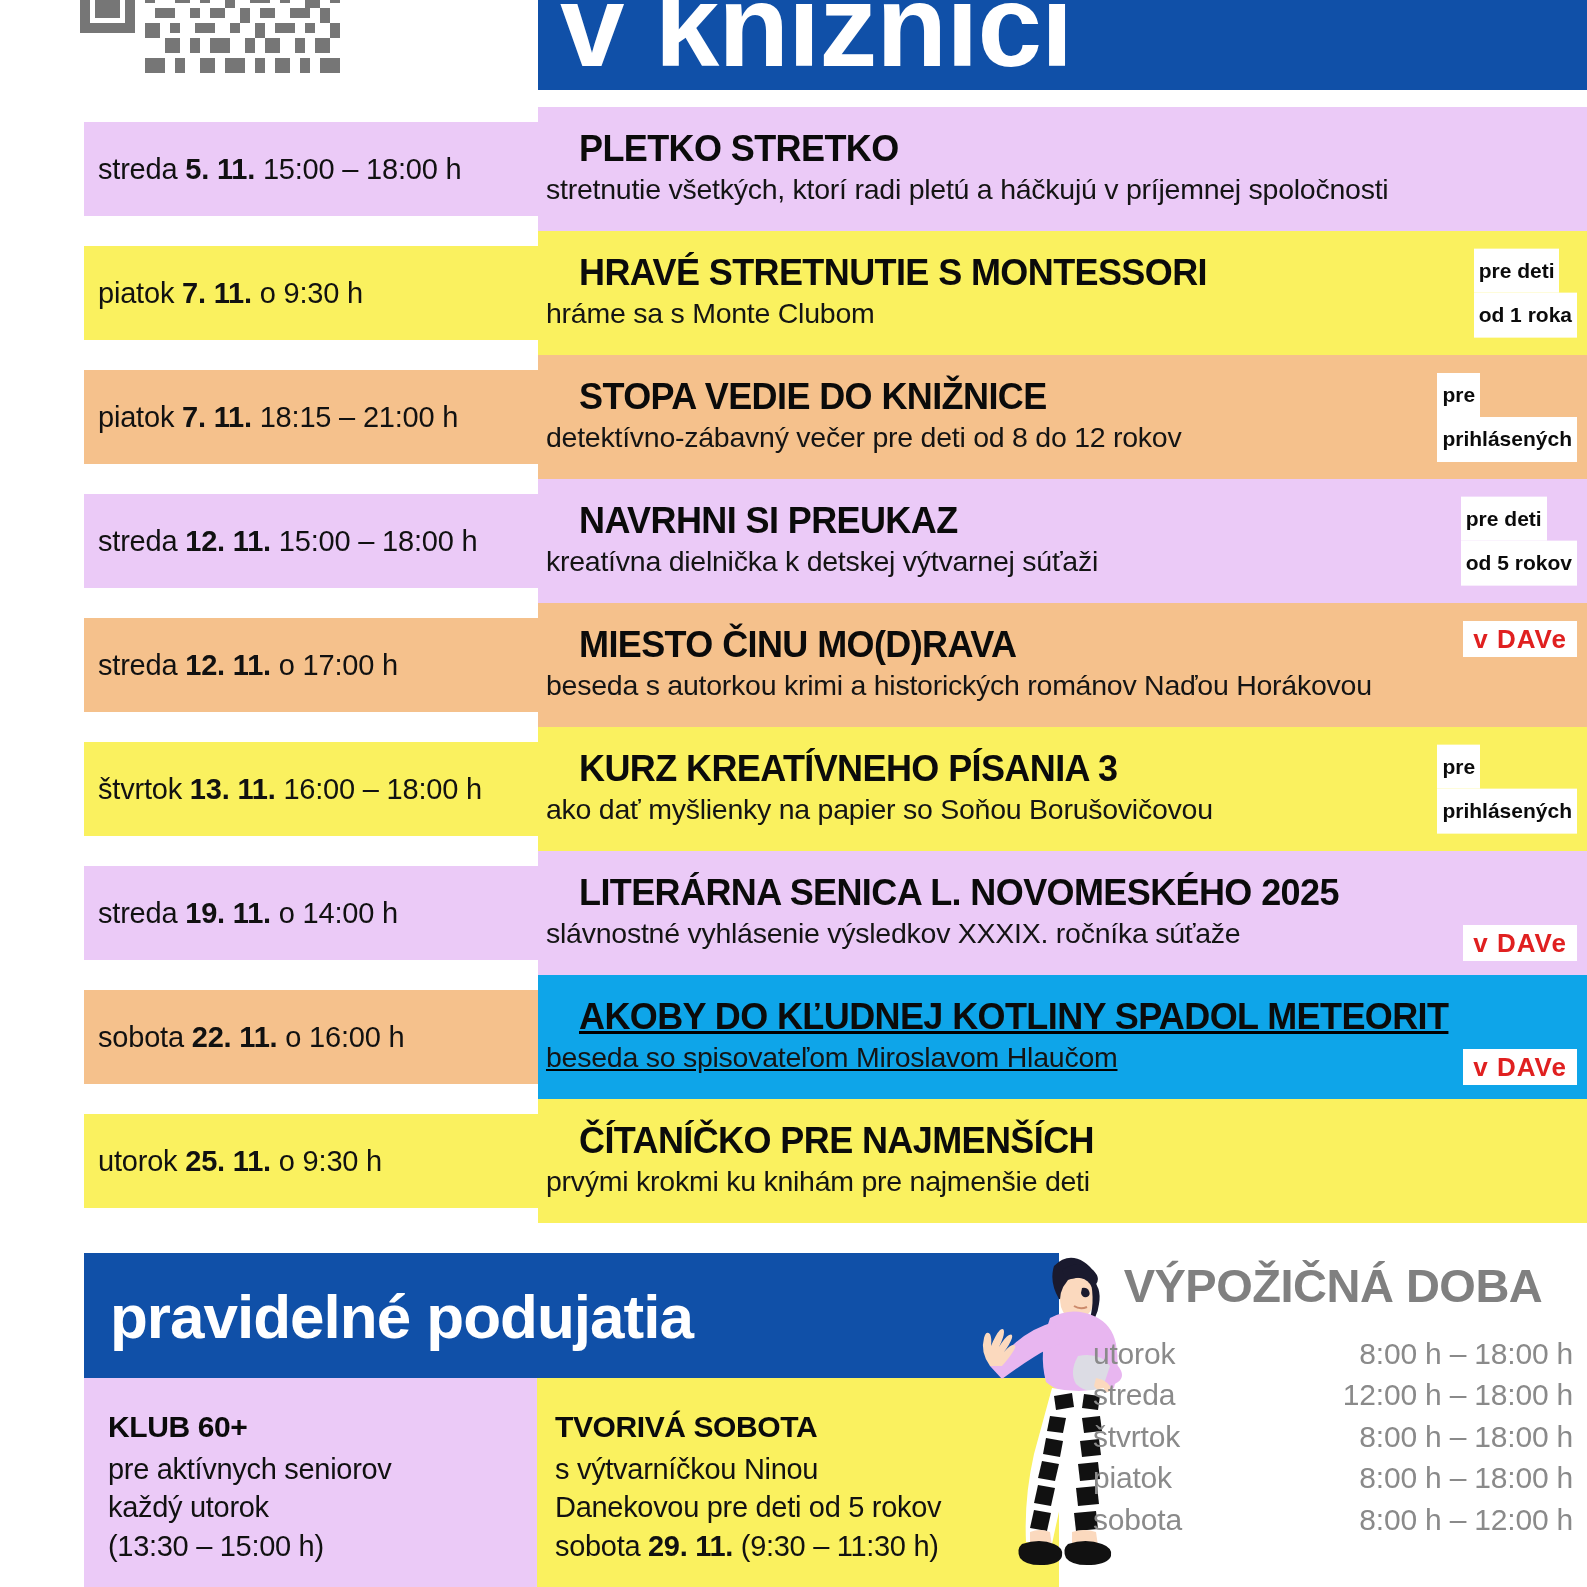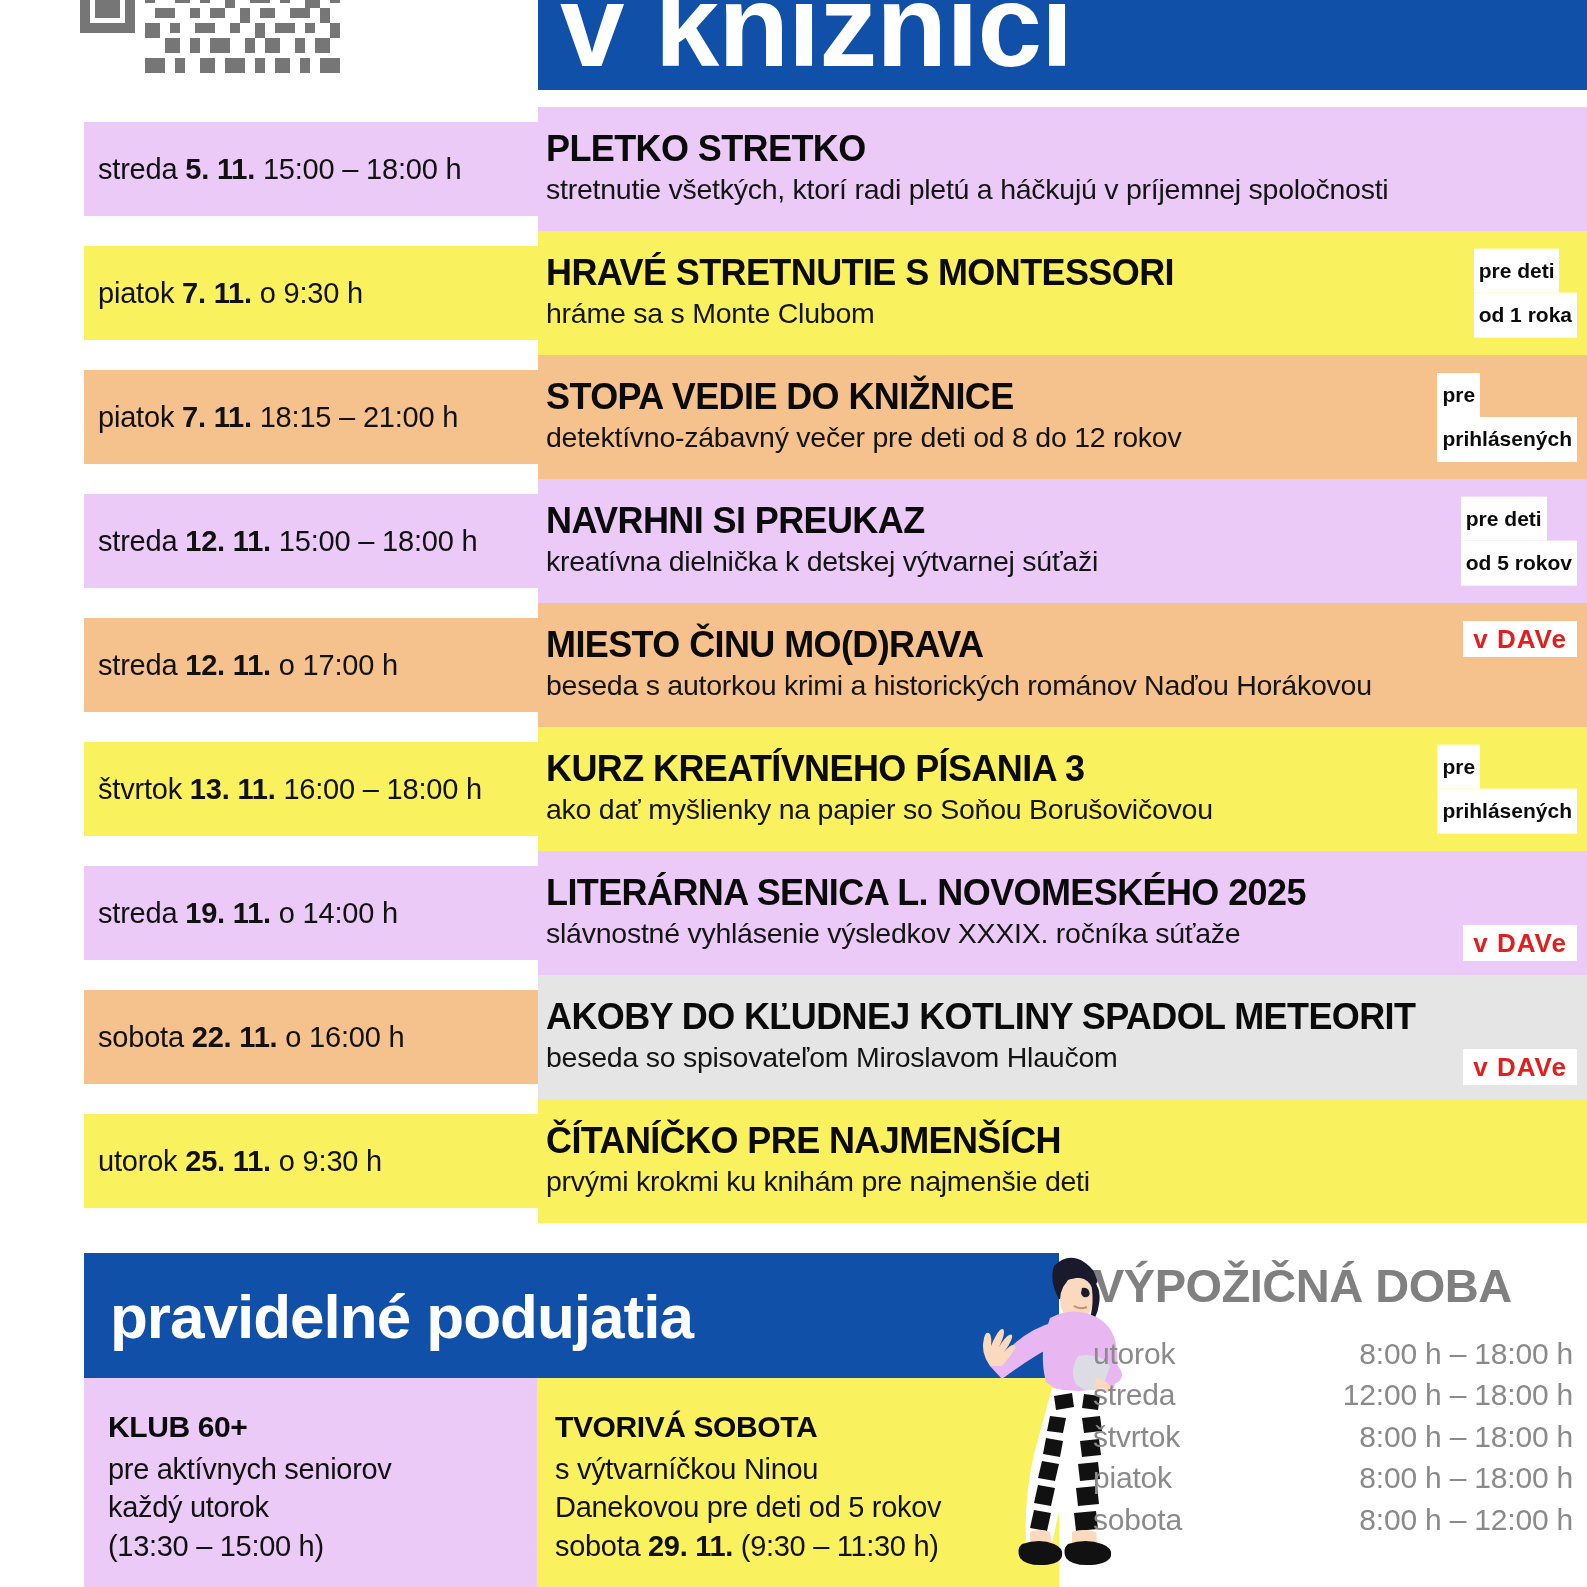--- a/index.html
+++ b/index.html
@@ -48,20 +48,21 @@
   .event-cell {
     flex: 1 1 auto; position: relative;
     padding: 14px 18px 16px 8px;
     min-height: 124px;
     display: flex; flex-direction: column; justify-content: center;
   }
   .ev-title {
     font-size: 36px; font-weight: 700; color: #0b0b0b;
     letter-spacing: -0.6px; line-height: 1.08; margin-bottom: 4px;
     white-space: nowrap;
+    margin-left: 33px;
   }
   .ev-desc {
     font-size: 28.5px; color: #141414; letter-spacing: -0.25px;
     line-height: 1.18; white-space: nowrap;
   }
 
   .badge {
     position: absolute; right: 10px;
     display: flex; flex-direction: column; align-items: flex-start;
     font-size: 21px; font-weight: 700; line-height: 1.16;
@@ -94,21 +95,21 @@
     background: #FAF15F; padding: 32px 0 0 18px;
   }
   .blk-title { font-size: 30px; font-weight: 700; color: #0b0b0b; letter-spacing:-0.4px; margin-bottom: 6px; white-space: nowrap;}
   .blk-line { font-size: 29px; color: #111; letter-spacing:-0.3px; line-height: 1.32; white-space: nowrap;}
   .blk-line b { font-weight: 700; }
 
   
   .hours { position: absolute; left: 1093px; top: 1258px; width: 480px; }
   .hours-title {
     font-size: 47px; font-weight: 700; color: #808080;
-    letter-spacing: -0.5px; margin-bottom: 20px; white-space: nowrap;
+    letter-spacing: -0.5px; margin-bottom: 20px; white-space: nowrap; text-align: center;
   }
   .hours-table { display: table; width: 100%; border-collapse: collapse; }
   .hours-row { display: table-row; }
   .hours-day, .hours-time {
     display: table-cell; font-size: 30px; color: #8a8a8a;
     line-height: 1.38; letter-spacing: -0.2px; white-space: nowrap;
   }
   .hours-day { padding-right: 22px; }
   .hours-time { text-align: right; }
 
@@ -278,21 +279,21 @@
             <span>v  DAVe</span>
           </div>
         </div>
       </div>
       <div class="row">
         <div class="date-cell">
           <div class="date-inner" style="background: rgb(245, 193, 140);">
             <span class="txt"><span>sobota </span><b>22. 11.</b><span> o 16:00 h</span></span>
           </div>
         </div>
-        <div class="event-cell" style="background: #e5e5e5;">
+        <div class="event-cell" style="background: #0ea5e9; text-decoration: underline;">
           <div class="ev-title">AKOBY DO KĽUDNEJ KOTLINY SPADOL METEORIT</div>
           <div class="ev-desc">beseda so spisovateľom Miroslavom Hlaučom</div>
           <div class="badge low dave">
             <span>v  DAVe</span>
           </div>
         </div>
       </div>
       <div class="row">
         <div class="date-cell">
           <div class="date-inner" style="background: rgb(250, 241, 95); align-items: center;">

